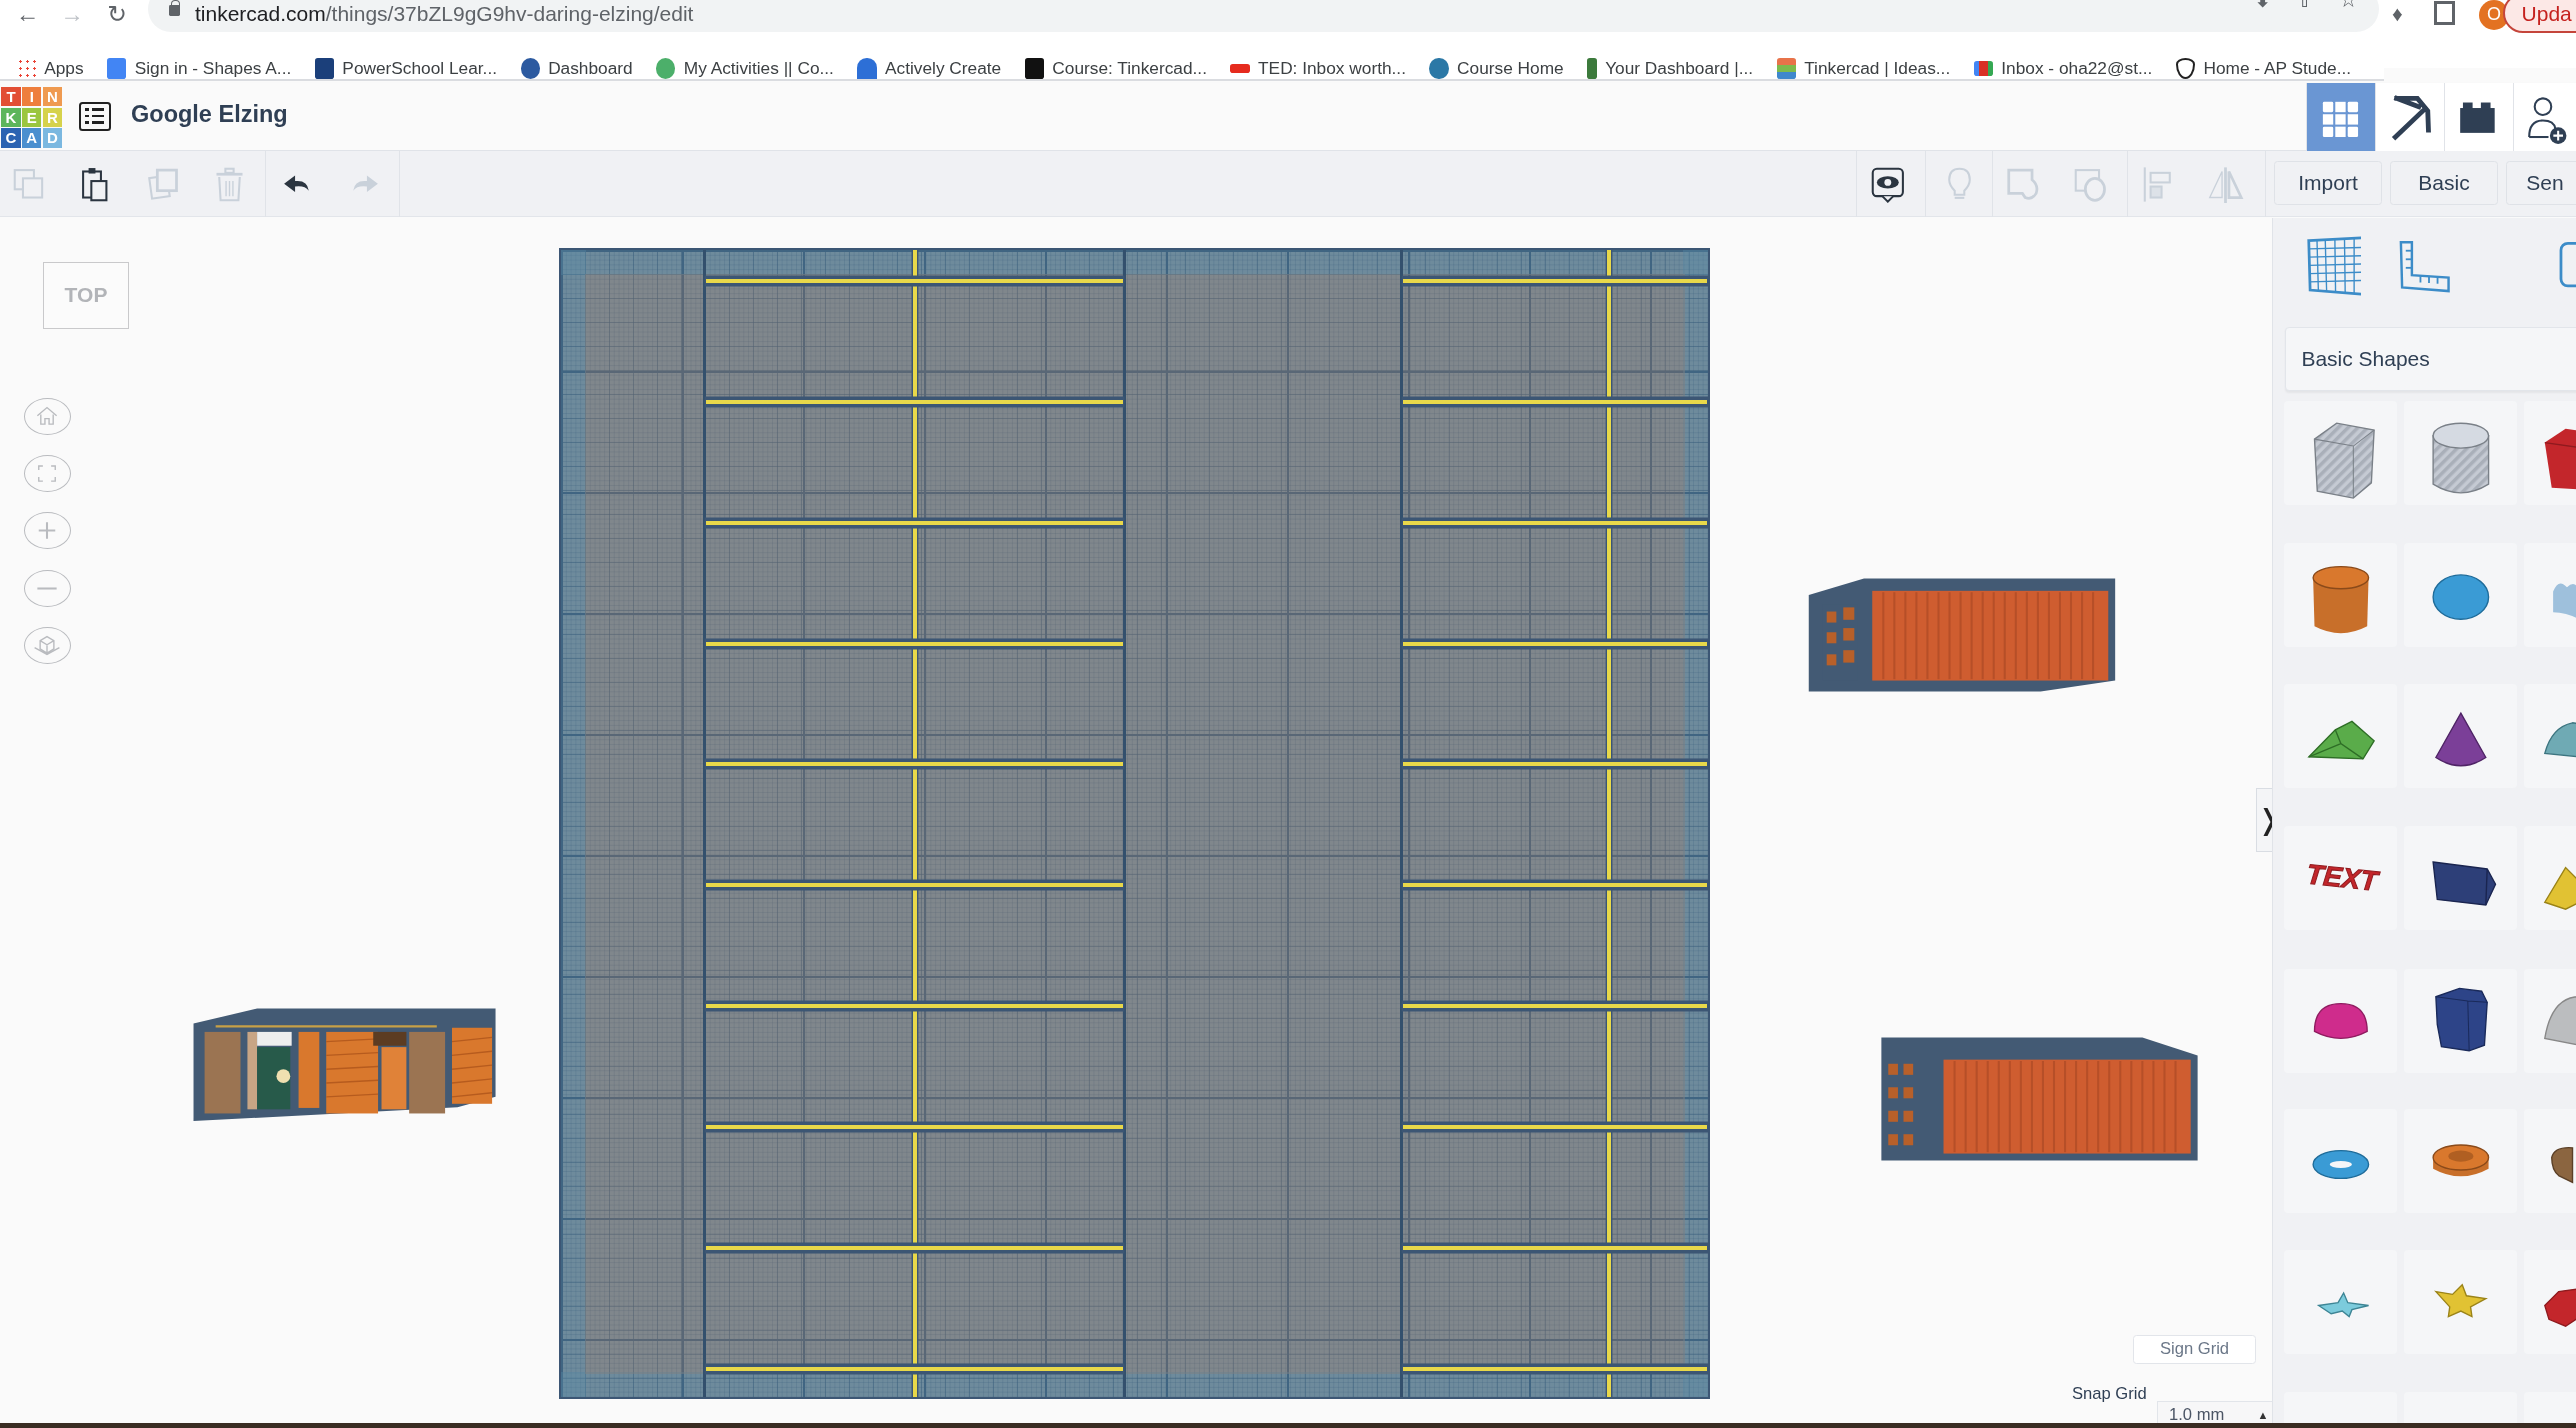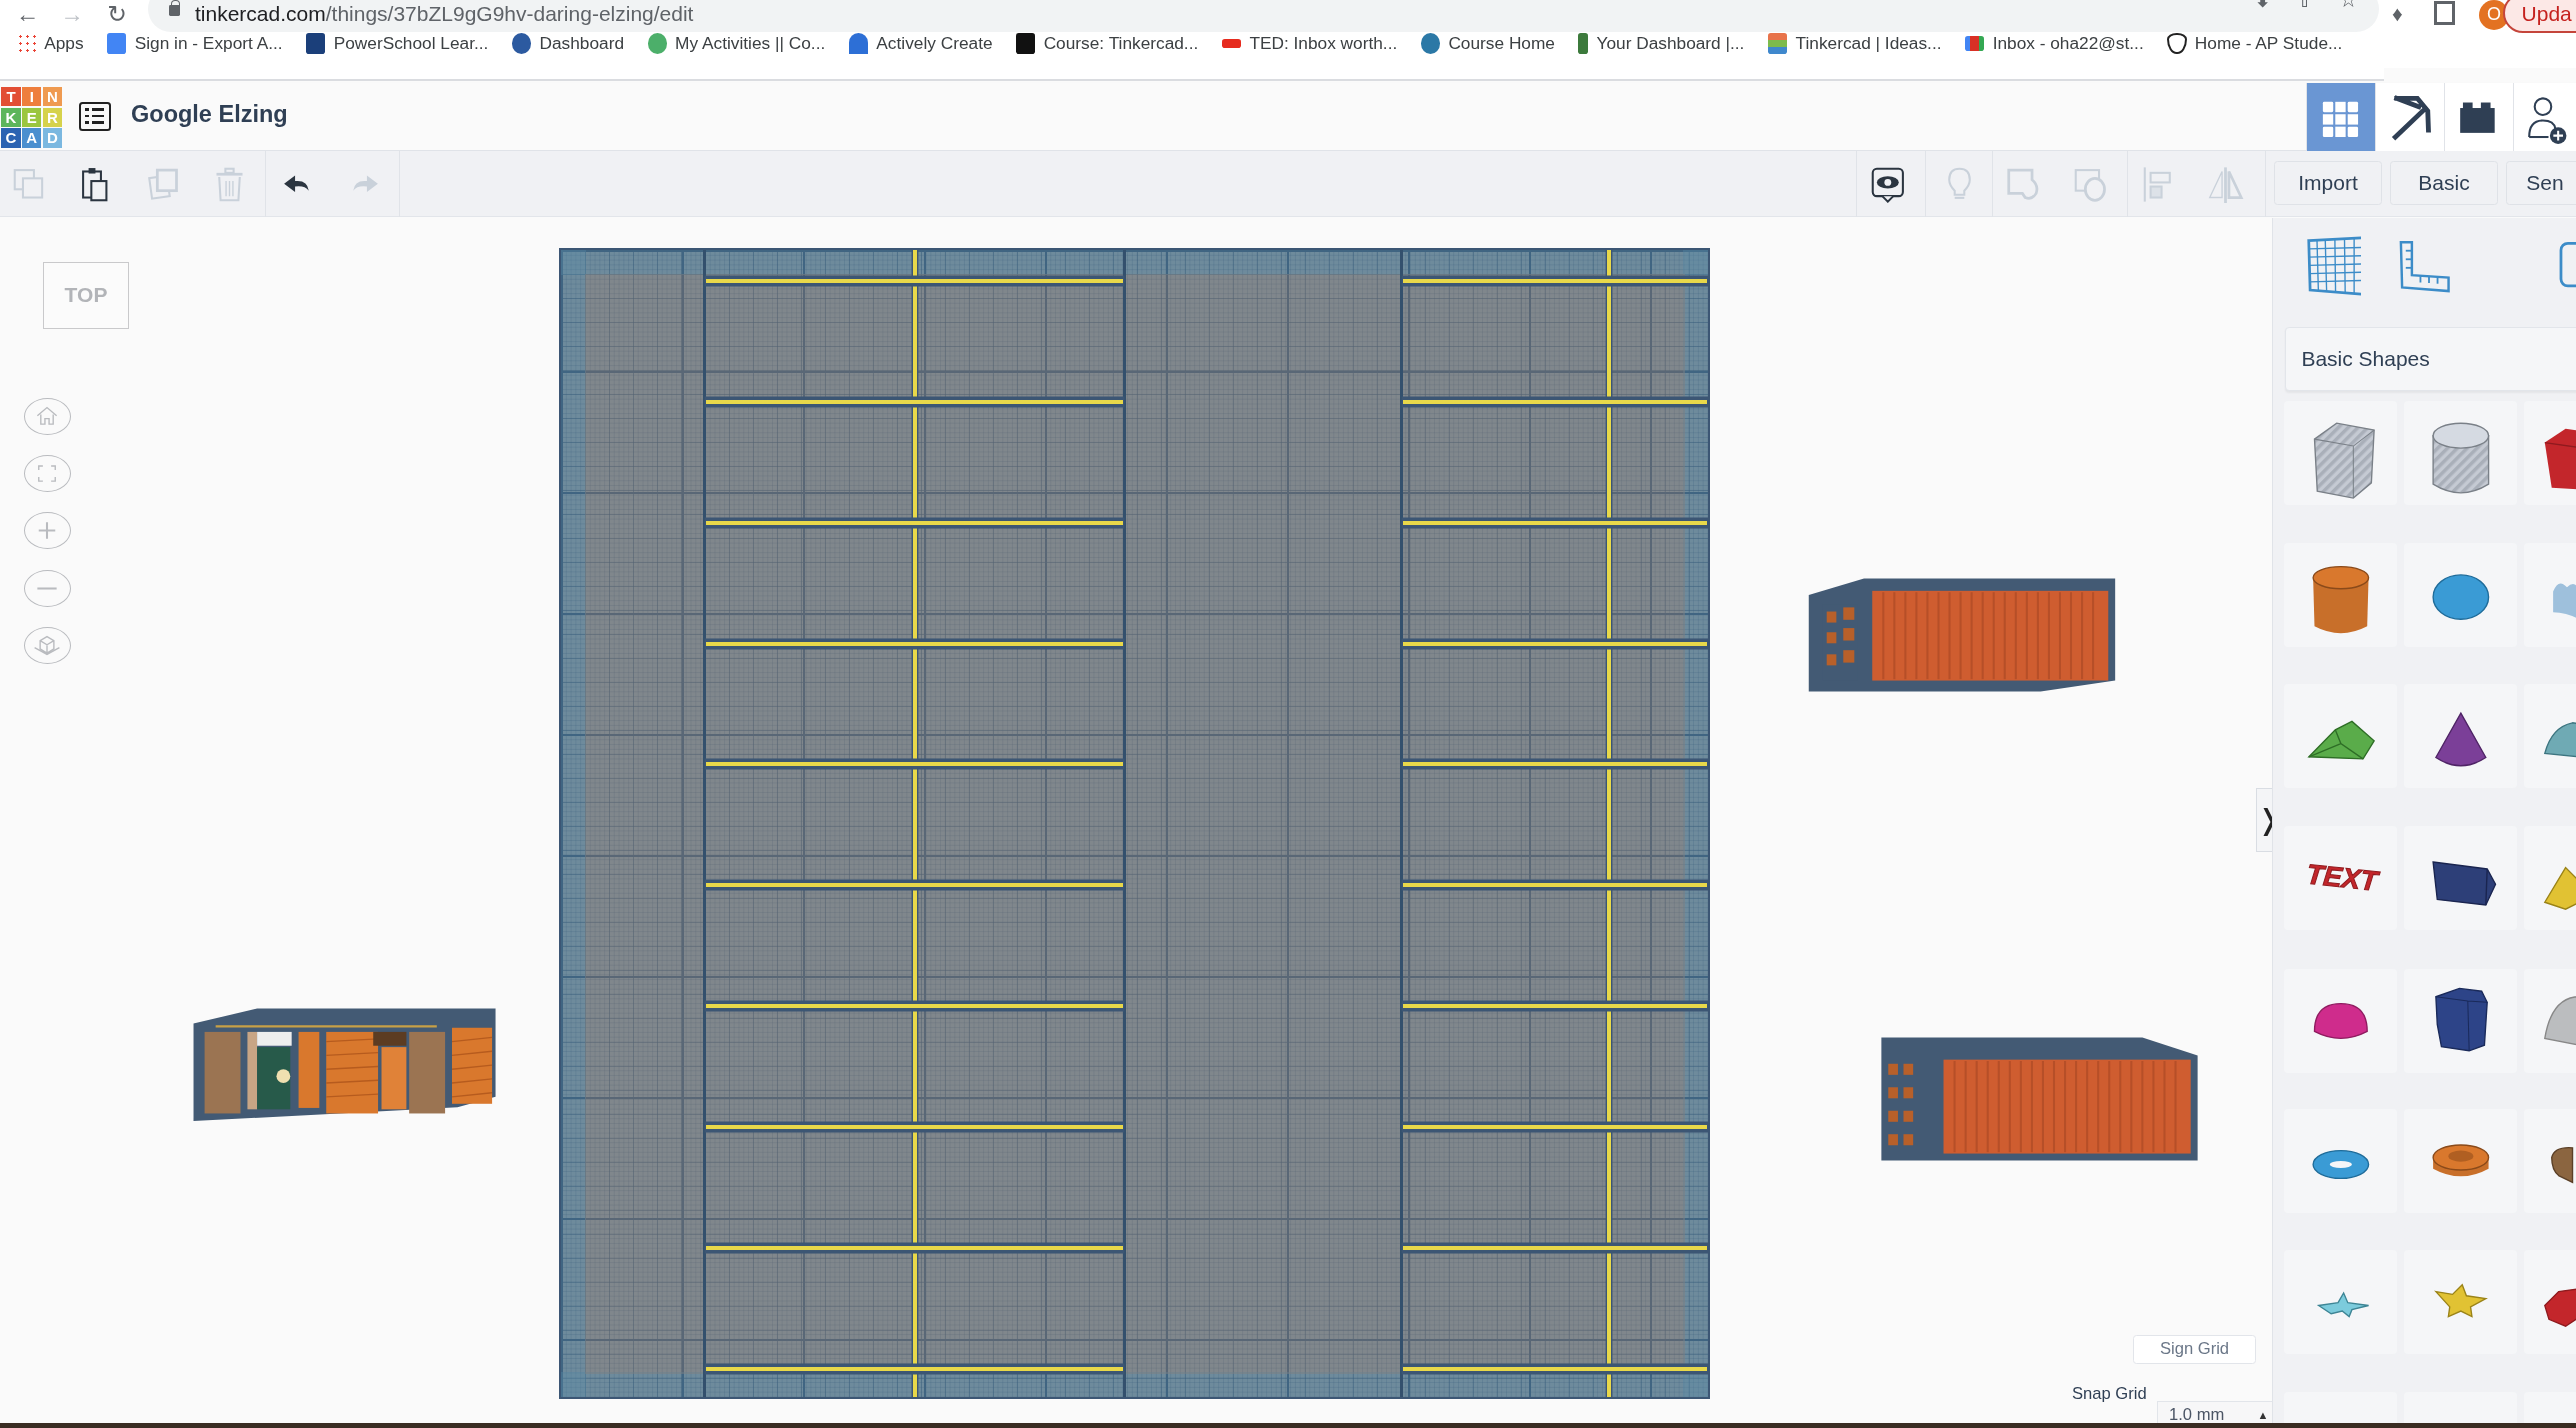--- a/index.html
+++ b/index.html
@@ -10,21 +10,21 @@
   .nav-btn { position: absolute; top: 0; height: 28px; width: 30px; color: #5f6368; font-size: 23.5px; line-height: 28px; text-align: center; }
   #omnibox { position: absolute; left: 148px; top: -14px; width: 2231px; height: 46px; background: #f1f3f4; border-radius: 23.5px; }
   #url { position: absolute; left: 47px; top: 14px; font-size: 21px; line-height: 28px; color: #202124; }
   #url .rest { color: #5f6368; }
   .lock { position: absolute; left: 21px; top: 19.3px; width: 11px; height: 11px; background: #5f6368; border-radius: 1.4px; }
   .lock::before { content: ""; position: absolute; left: 2.1px; top: -5.5px; width: 7px; height: 7px; border: 1.4px solid #5f6368; border-bottom: none; border-radius: 4.1px 4.1px 0 0; }
   .chrome-icon { position: absolute; top: 0; height: 28px; font-size: 21px; color: #5f6368; line-height: 28px; }
   #profile { position: absolute; left: 2479px; top: 0; width: 30px; height: 30px; border-radius: 50%; background: #e37222; color: #fff; font-size: 18px; text-align: center; line-height: 29px; }
   #update-btn { position: absolute; left: 2503px; top: -7px; width: 110px; height: 40px; border: 2.1px solid #c5453b; border-radius: 21px; background: #fce8e6; color: #c5221f; font-size: 21px; line-height: 37px; padding-left: 16.6px; }
 
-  #bookmarks { position: absolute; left: 0; top: 33px; width: 2384px; height: 48px; background: #fff; border-bottom: 2.1px solid #dadce0; display: flex; align-items: flex-start; padding-left: 16.6px; }
+  #bookmarks { position: absolute; left: 0; top: 33px; width: 2384px; height: 48px; background: #fff; border-bottom: 2.1px solid #dadce0; display: flex; align-items: flex-end; padding-left: 16.6px; }
   .bm { display: flex; align-items: center; margin-right: 23.5px; font-size: 17.3px; color: #3c4043; white-space: nowrap; }
   .bm-ico { width: 19.3px; height: 21px; margin-right: 8.3px; border-radius: 2.8px; display: inline-block; flex-shrink: 0; }
 
   
   #tc-header { position: absolute; left: 0; top: 83px; width: 2576px; height: 68px; background: #fafafa; border-bottom: 0.7px solid #e0e3e8; box-shadow: 0 1.4px 2.8px rgba(0,0,0,0.06); }
   #logo { position: absolute; left: 1.4px; top: 4.1px; width: 61px; height: 61px; display: grid; grid-template-columns: repeat(3, 19.3px); grid-template-rows: repeat(3, 19.3px); gap: 1.4px; }
   #logo span { color: #fff; font-weight: bold; font-size: 15px; text-align: center; line-height: 19.3px; }
   #design-list-icon { position: absolute; left: 79px; top: 19.3px; width: 32px; height: 29px; border: 2.8px solid #222; border-radius: 3.5px; }
   #design-list-icon i { position: absolute; left: 4.1px; height: 2.8px; background: #222; }
   #design-title { position: absolute; left: 131px; top: 18px; font-size: 23.5px; color: #2f3f54; font-weight: 600; }
@@ -94,21 +94,21 @@
   <div id="update-btn">Upda</div>
 </div>
 
 <div id="bookmarks">
   <div class="bm">
     <span class="bm-ico" style="background: radial-gradient(circle, #ea4335 25%, transparent 27%) 0 0/7px 7px, #fff;"></span>
     <span>Apps</span>
   </div>
   <div class="bm">
     <span class="bm-ico" style="background:#4285f4;"></span>
-    <span>Sign in - Export A...</span>
+    <span>Sign in - Shapes A...</span>
   </div>
   <div class="bm">
     <span class="bm-ico" style="background:#1b3f7a;"></span>
     <span>PowerSchool Lear...</span>
   </div>
   <div class="bm">
     <span class="bm-ico" style="background:#2c5aa0;border-radius:50%;"></span>
     <span>Dashboard</span>
   </div>
   <div class="bm">

